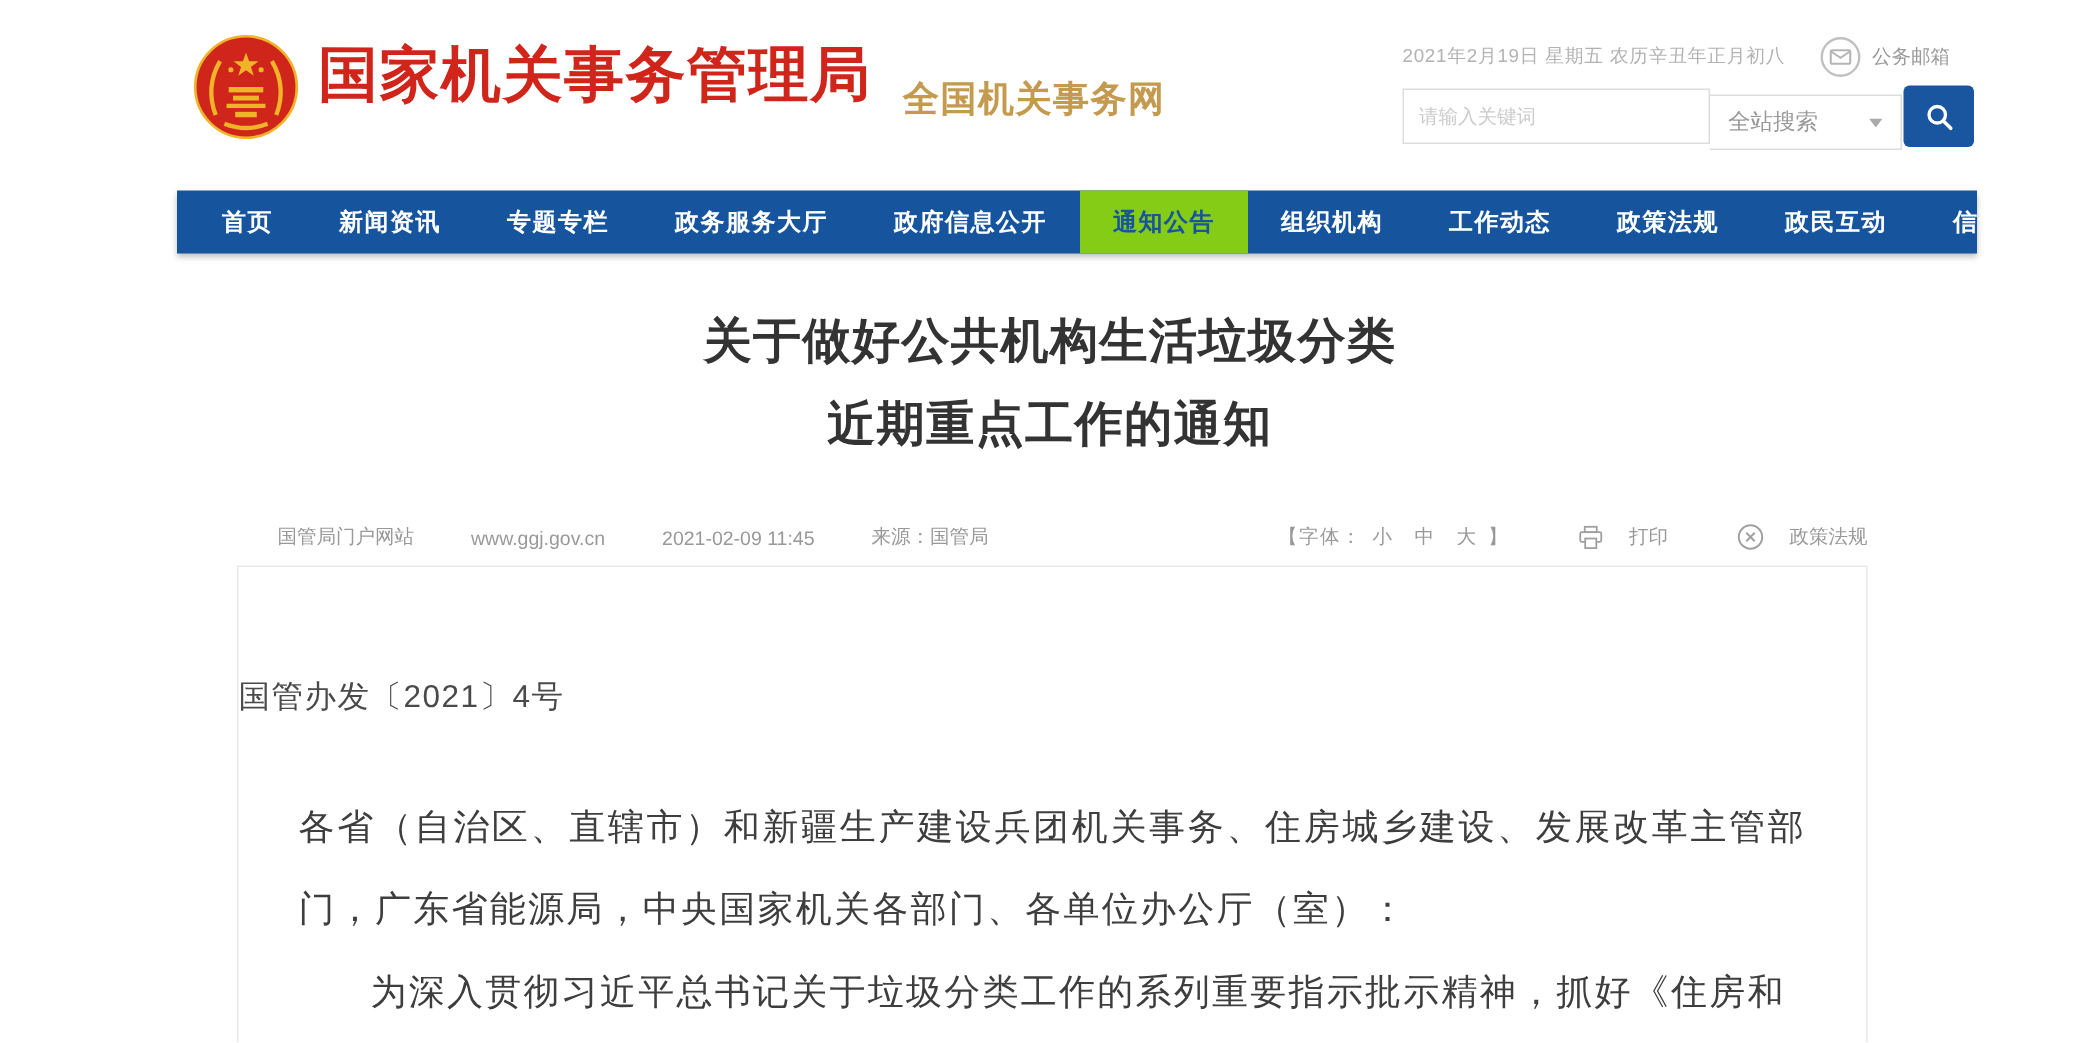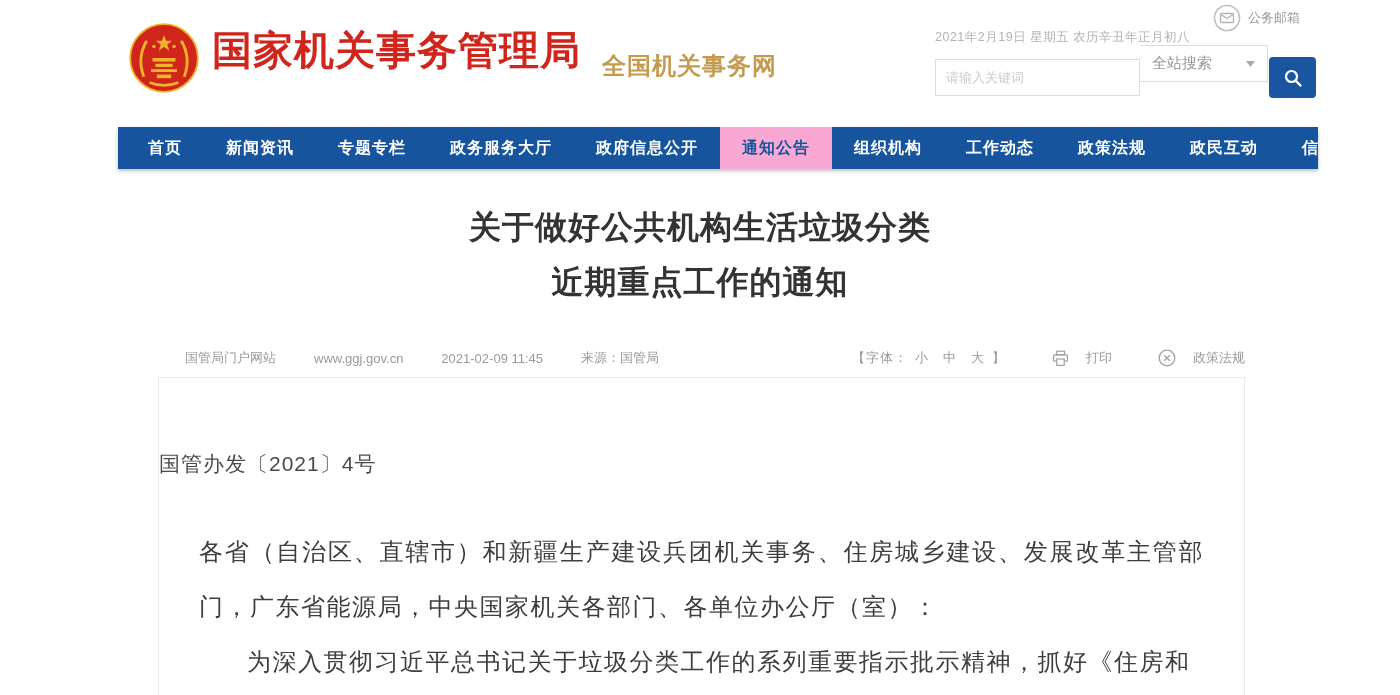--- a/index.html
+++ b/index.html
@@ -8,32 +8,32 @@
   .page { position: relative; width: 1400px; height: 695px; background: #fff; overflow: hidden; margin: 0 auto; }
 
   
   .emblem { position: absolute; left: 128px; top: 22px; width: 72px; height: 72px; }
   .title-block { position: absolute; left: 212px; top: 28px; }
   .site-title { font-size: 40px; font-weight: bold; color: #d0251b; letter-spacing: 1px; line-height: 44px; }
   .site-subtitle { font-size: 15px; color: #8f8f8f; margin-top: 3px; letter-spacing: 0.4px; }
   .network-title { position: absolute; left: 602px; top: 50px; font-size: 24px; font-weight: bold; color: #c49a4e; letter-spacing: 1px; }
 
   .date-line { position: absolute; left: 935px; top: 29px; font-size: 12.5px; color: #b3b3b3; letter-spacing: 0.5px; white-space: nowrap; }
-  .mailbox { position: absolute; left: 1213px; top: 4px; display: flex; align-items: center; gap: 7px; cursor: pointer; text-decoration: none; }
+  .mailbox { position: absolute; left: 1213px; top: 24px; display: flex; align-items: center; gap: 7px; cursor: pointer; text-decoration: none; }
   .mailbox span { font-size: 13px; color: #9a9a9a; }
 
   .search-input { position: absolute; left: 935px; top: 59px; width: 205px; height: 37px; border: 1px solid #ddd; outline: none; padding: 0 10px; font-size: 13px; color: #000000; font-family: inherit; }
   .search-input::placeholder { color: #ccc; }
-  .search-scope { position: absolute; left: 1140px; top: 45px; width: 128px; height: 37px; border: 1px solid #ddd; border-left: none; display: flex; align-items: center; justify-content: space-between; padding: 16px 12px; color: #999; font-size: 15px; cursor: pointer; background: #fff; }
+  .search-scope { position: absolute; left: 1140px; top: 63px; width: 128px; height: 37px; border: 1px solid #ddd; border-left: none; display: flex; align-items: center; justify-content: space-between; padding: 16px 12px; color: #999; font-size: 15px; cursor: pointer; background: #fff; }
   .search-btn { position: absolute; left: 1269px; top: 57px; width: 47px; height: 41px; background: #1a55a0; border: none; border-radius: 4px; cursor: pointer; display: flex; align-items: center; justify-content: center; }
 
   
   .nav { position: absolute; left: 118px; top: 127px; width: 1200px; height: 42px; background: #16559d; display: flex; justify-content: space-between; align-items: stretch; padding: 0 8px; box-shadow: 0 2px 4px rgba(0,0,0,0.25); }
   .nav-item { display: flex; align-items: center; padding: 16px 22px; color: #fff; font-size: 16px; font-weight: bold; text-decoration: none; cursor: pointer; letter-spacing: 1px; white-space: nowrap; }
-  .nav-item.active { background: #f9a8d4; color: #16559d; }
+  .nav-item.active { background: #84cc16; color: #16559d; }
 
   
   .art-title { position: absolute; left: 0; top: 200px; width: 100%; text-align: center; font-size: 32px; font-weight: 600; color: #333; line-height: 55px; letter-spacing: 1px; }
 
   .meta-row { position: absolute; left: 158px; top: 349px; width: 1087px; display: flex; align-items: center; font-size: 13px; color: #999; }
   .meta-left { display: flex; gap: 38px; padding-left: 27px; align-items: center; }
   .meta-right { margin-left: auto; display: flex; align-items: center; gap: 46px; }
   .font-ctl { display: flex; align-items: center; letter-spacing: 1px; }
   .font-ctl a { color: #999; text-decoration: none; margin: 0 7px; cursor: pointer; }
   .icon-link { display: flex; align-items: center; gap: 17px; color: #999; text-decoration: none; cursor: pointer; }

